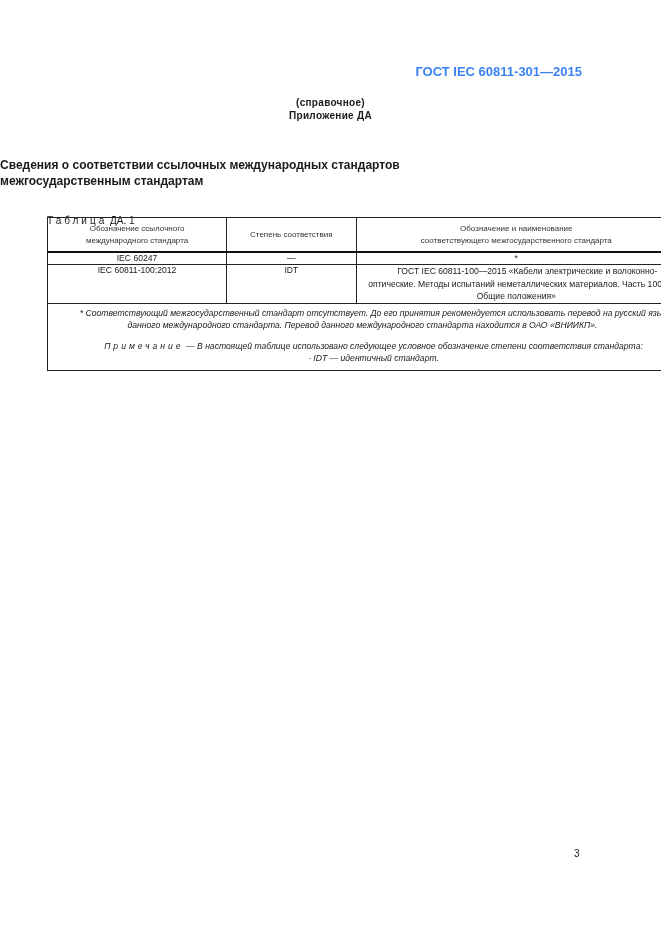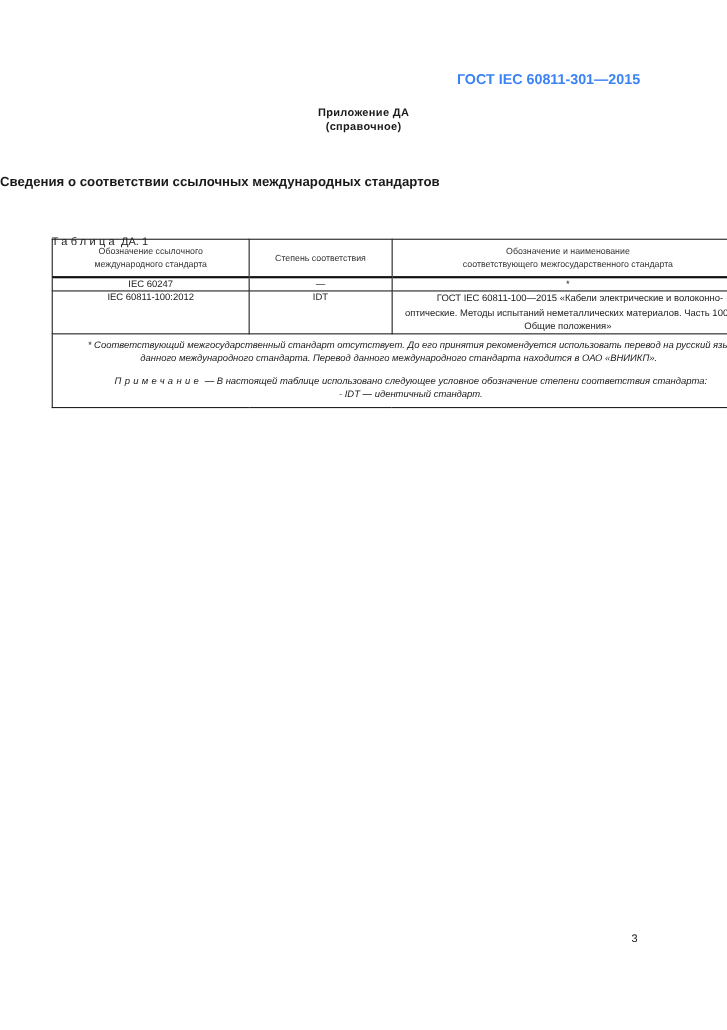--- a/index.html
+++ b/index.html
@@ -76,26 +76,27 @@
       position: absolute; left: 574px; top: 848px;
       font-size: 10px; color: #222;
     }
   </style>
 </head>
 <body>
 
 <div class="doc-code">ГОСТ IEC 60811-301—2015</div>
 
 <div class="appendix">
+  <div>(справочное)</div>
   <div>Приложение ДА</div>
-  <div>(справочное)</div>
 </div>
 
 <div class="title">
   <div>Сведения о соответствии ссылочных международных стандартов</div>
+  <div>межгосударственным стандартам</div>
 </div>
 
 <div class="table-caption">
   <span class="spaced">Таблица</span>
   <span>ДА. 1</span>
 </div>
 
 <table class="grid">
   <colgroup>
     <col class="col1">

